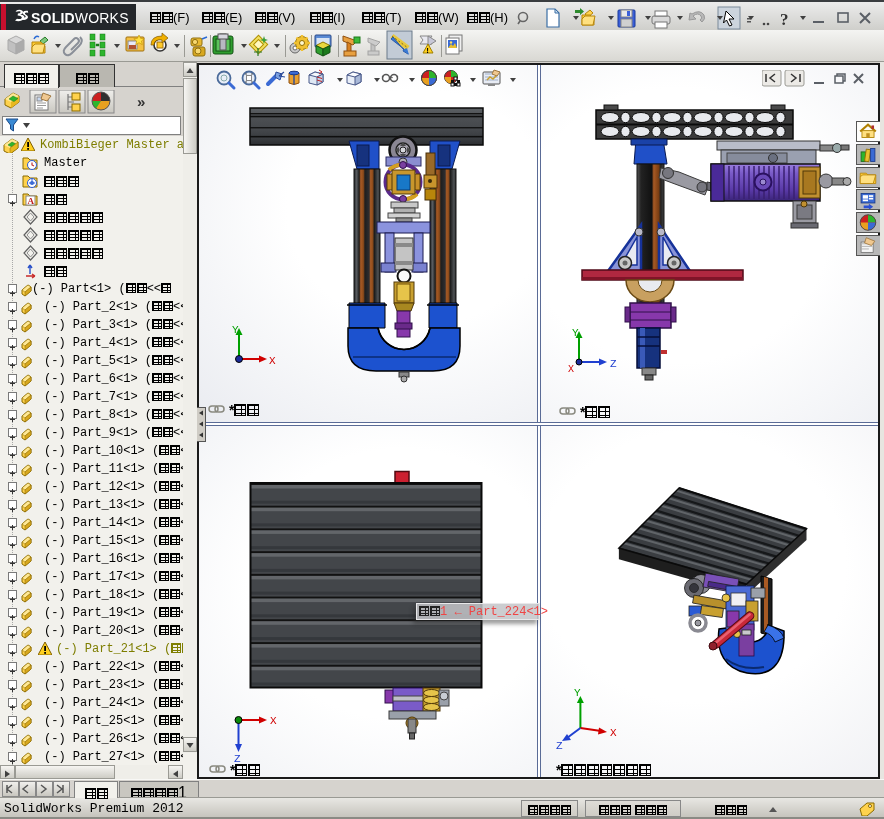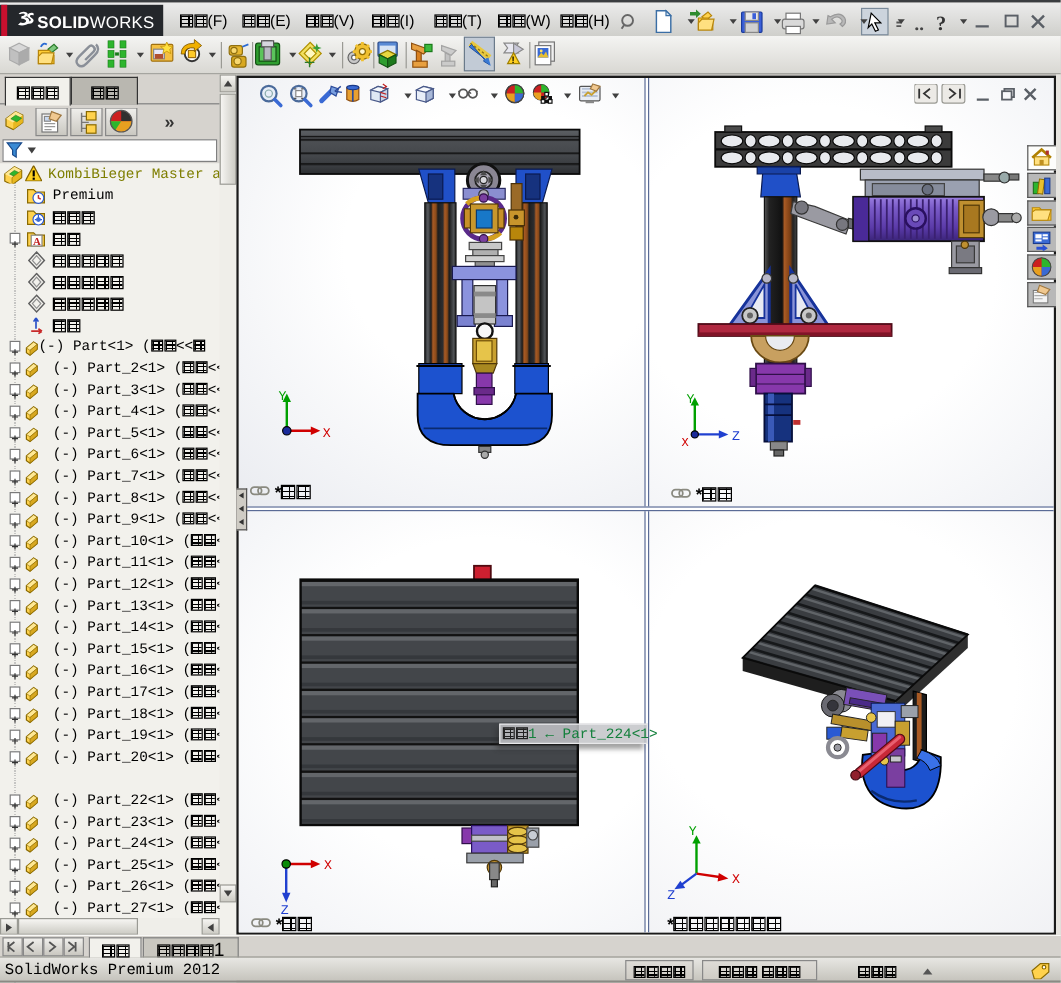--- a/index.html
+++ b/index.html
@@ -306,21 +306,21 @@
             <rect x="6.2" y="10" width="1.8" height="1.8" fill="#000"></rect>
           </svg>
           <span class="abs olive" style="left:40px">KombiBieger Master a  (</span>
         </div>
         <div class="trow" style="top:18px">
           <svg class="abs" style="left:22px;top:1px" width="17" height="16" viewBox="0 0 17 16">
             <path d="M1 3 h5 l2 2 h7 v9 h-14 z" fill="#ffd24d" stroke="#8a6a00"></path>
             <circle cx="10" cy="10" r="4.5" fill="#fff" stroke="#2a5ad4"></circle>
             <path d="M10 7.5 v2.5 l2 1" stroke="#c03030" stroke-width="1.2" fill="none"></path>
           </svg>
-          <span class="abs" style="left:44px">Premium</span>
+          <span class="abs" style="left:44px">Master</span>
         </div>
         <div class="trow" style="top:36px">
           <svg class="abs" style="left:22px;top:1px" width="17" height="16" viewBox="0 0 17 16">
             <path d="M1 3 h5 l2 2 h7 v9 h-14 z" fill="#ffd24d" stroke="#8a6a00"></path>
             <circle cx="10" cy="10" r="4.5" fill="#fff" stroke="#2a5ad4"></circle>
             <path d="M10 6 v4 M7 10 h6" stroke="#2a5ad4" stroke-width="1" fill="none"></path>
             <circle cx="10" cy="10" r="2" fill="#3a6ad4"></circle>
           </svg>
           <span class="abs" style="left:44px;top:2px"><span style="display:inline-flex;vertical-align:-1px">
               <span style="display:inline-block;width:11px;height:11px;border:1px solid #000;margin-right:1px;background:repeating-linear-gradient(#000 0 1px,transparent 1px 3px),repeating-linear-gradient(90deg,#000 0 1px,transparent 1px 6px)"></span>
@@ -665,20 +665,39 @@
             </svg></div>
           <svg class="abs" style="left:20px;top:1px" width="17" height="16" viewBox="0 0 17 16">
             <path d="M2 9 l6 -5 3 2 0 4 -6 5 -3 -2 z" fill="#ffd24d" stroke="#8a6a00"></path>
             <path d="M8 4 l3 2 -6 5 -3 -2 z" fill="#ffe894" stroke="#8a6a00" stroke-width="0.5"></path>
             <path d="M11 6 l0 4 -6 5 0 -4 z" fill="#d8a820" stroke="#8a6a00" stroke-width="0.5"></path>
           </svg>
           <span class="abs" style="left:44px">(-) Part_20&lt;1&gt; (<span style="display:inline-flex;vertical-align:-1px">
               <span style="display:inline-block;width:10px;height:10px;border:1px solid #000;margin-right:1px;background:repeating-linear-gradient(#000 0 1px,transparent 1px 3px),repeating-linear-gradient(90deg,#000 0 1px,transparent 1px 5px)"></span>
               <span style="display:inline-block;width:10px;height:10px;border:1px solid #000;margin-right:0px;background:repeating-linear-gradient(#000 0 1px,transparent 1px 3px),repeating-linear-gradient(90deg,#000 0 1px,transparent 1px 5px)"></span>
             </span>&lt;&lt;</span>
+        </div>
+        <div class="trow" style="top:504px">
+          <div class="plus"><svg width="7" height="7" viewBox="0 0 7 7">
+              <path d="M1 3.5 h5 M3.5 1 v5" stroke="#333" stroke-width="1"></path>
+            </svg></div>
+          <svg class="abs" style="left:20px;top:1px" width="17" height="16" viewBox="0 0 17 16">
+            <path d="M2 9 l6 -5 3 2 0 4 -6 5 -3 -2 z" fill="#ffd24d" stroke="#8a6a00"></path>
+            <path d="M8 4 l3 2 -6 5 -3 -2 z" fill="#ffe894" stroke="#8a6a00" stroke-width="0.5"></path>
+            <path d="M11 6 l0 4 -6 5 0 -4 z" fill="#d8a820" stroke="#8a6a00" stroke-width="0.5"></path>
+          </svg>
+          <svg class="abs" style="left:38px;top:2px" width="14" height="13" viewBox="0 0 14 13">
+            <path d="M7 0 l7 13 -14 0 z" fill="#ffd020" stroke="#806000"></path>
+            <rect x="6.2" y="4" width="1.8" height="5" fill="#000"></rect>
+            <rect x="6.2" y="10" width="1.8" height="1.8" fill="#000"></rect>
+          </svg>
+          <span class="abs olive" style="left:56px">(-) Part_21&lt;1&gt; (<span style="display:inline-flex;vertical-align:-1px">
+              <span style="display:inline-block;width:10px;height:10px;border:1px solid #7e7e00;margin-right:1px;background:repeating-linear-gradient(#7e7e00 0 1px,transparent 1px 3px),repeating-linear-gradient(90deg,#7e7e00 0 1px,transparent 1px 5px)"></span>
+              <span style="display:inline-block;width:10px;height:10px;border:1px solid #7e7e00;margin-right:0px;background:repeating-linear-gradient(#7e7e00 0 1px,transparent 1px 3px),repeating-linear-gradient(90deg,#7e7e00 0 1px,transparent 1px 5px)"></span>
+            </span></span>
         </div>
         <div class="trow" style="top:522px">
           <div class="plus"><svg width="7" height="7" viewBox="0 0 7 7">
               <path d="M1 3.5 h5 M3.5 1 v5" stroke="#333" stroke-width="1"></path>
             </svg></div>
           <svg class="abs" style="left:20px;top:1px" width="17" height="16" viewBox="0 0 17 16">
             <path d="M2 9 l6 -5 3 2 0 4 -6 5 -3 -2 z" fill="#ffd24d" stroke="#8a6a00"></path>
             <path d="M8 4 l3 2 -6 5 -3 -2 z" fill="#ffe894" stroke="#8a6a00" stroke-width="0.5"></path>
             <path d="M11 6 l0 4 -6 5 0 -4 z" fill="#d8a820" stroke="#8a6a00" stroke-width="0.5"></path>
           </svg>
@@ -1301,21 +1320,21 @@
         </span></div>
 <div class="vlabel" style="left:357px;top:697px">*<span style="display:inline-flex;vertical-align:-1px">
           <span style="display:inline-block;width:12px;height:12px;border:1px solid #000;margin-right:1px;background:repeating-linear-gradient(#000 0 1px,transparent 1px 4px),repeating-linear-gradient(90deg,#000 0 1px,transparent 1px 6px)"></span>
           <span style="display:inline-block;width:12px;height:12px;border:1px solid #000;margin-right:1px;background:repeating-linear-gradient(#000 0 1px,transparent 1px 4px),repeating-linear-gradient(90deg,#000 0 1px,transparent 1px 6px)"></span>
           <span style="display:inline-block;width:12px;height:12px;border:1px solid #000;margin-right:1px;background:repeating-linear-gradient(#000 0 1px,transparent 1px 4px),repeating-linear-gradient(90deg,#000 0 1px,transparent 1px 6px)"></span>
           <span style="display:inline-block;width:12px;height:12px;border:1px solid #000;margin-right:1px;background:repeating-linear-gradient(#000 0 1px,transparent 1px 4px),repeating-linear-gradient(90deg,#000 0 1px,transparent 1px 6px)"></span>
           <span style="display:inline-block;width:12px;height:12px;border:1px solid #000;margin-right:1px;background:repeating-linear-gradient(#000 0 1px,transparent 1px 4px),repeating-linear-gradient(90deg,#000 0 1px,transparent 1px 6px)"></span>
           <span style="display:inline-block;width:12px;height:12px;border:1px solid #000;margin-right:1px;background:repeating-linear-gradient(#000 0 1px,transparent 1px 4px),repeating-linear-gradient(90deg,#000 0 1px,transparent 1px 6px)"></span>
           <span style="display:inline-block;width:12px;height:12px;border:1px solid #000;margin-right:0px;background:repeating-linear-gradient(#000 0 1px,transparent 1px 4px),repeating-linear-gradient(90deg,#000 0 1px,transparent 1px 6px)"></span>
         </span></div>
-<div class="abs" style="left:217px;top:538px;width:124px;height:17px;background:rgba(195,196,200,0.85);border:1px solid #e8e8ea;box-shadow:-3px 4px 4px rgba(40,40,40,0.45);z-index:6;font-family:'Liberation Mono',monospace;font-size:12px;color:#15803d;padding:1px 0 0 2px;white-space:nowrap"><span style="display:inline-flex;vertical-align:-1px">
+<div class="abs" style="left:217px;top:538px;width:124px;height:17px;background:rgba(195,196,200,0.85);border:1px solid #e8e8ea;box-shadow:-3px 4px 4px rgba(40,40,40,0.45);z-index:6;font-family:'Liberation Mono',monospace;font-size:12px;color:#ef4444;padding:1px 0 0 2px;white-space:nowrap"><span style="display:inline-flex;vertical-align:-1px">
           <span style="display:inline-block;width:10px;height:10px;border:1px solid #222;margin-right:1px;background:repeating-linear-gradient(#222 0 1px,transparent 1px 3px),repeating-linear-gradient(90deg,#222 0 1px,transparent 1px 5px)"></span>
           <span style="display:inline-block;width:10px;height:10px;border:1px solid #222;margin-right:0px;background:repeating-linear-gradient(#222 0 1px,transparent 1px 3px),repeating-linear-gradient(90deg,#222 0 1px,transparent 1px 5px)"></span>
         </span>1 ← Part_224&lt;1&gt;</div>
 </div>
 <div id="taskstrip" style="position:absolute;left:880px;top:62px;width:4px;height:717px;background:#e7e5e0"></div>
 <div id="taskpane" style="position:absolute;left:856px;top:121px;width:24px;height:138px">
 <div class="abs" style="left:0;top:0px;width:24px;height:21px;background:#fdfdfb;border:1px solid #555;border-right:none"><svg width="22" height="19" viewBox="0 0 24 22">
           <path d="M3 11 L12 3 L21 11" stroke="#b08000" stroke-width="2.5" fill="none"></path>
           <rect x="5" y="10" width="14" height="8" fill="#ffe080" stroke="#b08000"></rect>
           <rect x="10" y="13" width="4" height="5" fill="#c09020"></rect>

